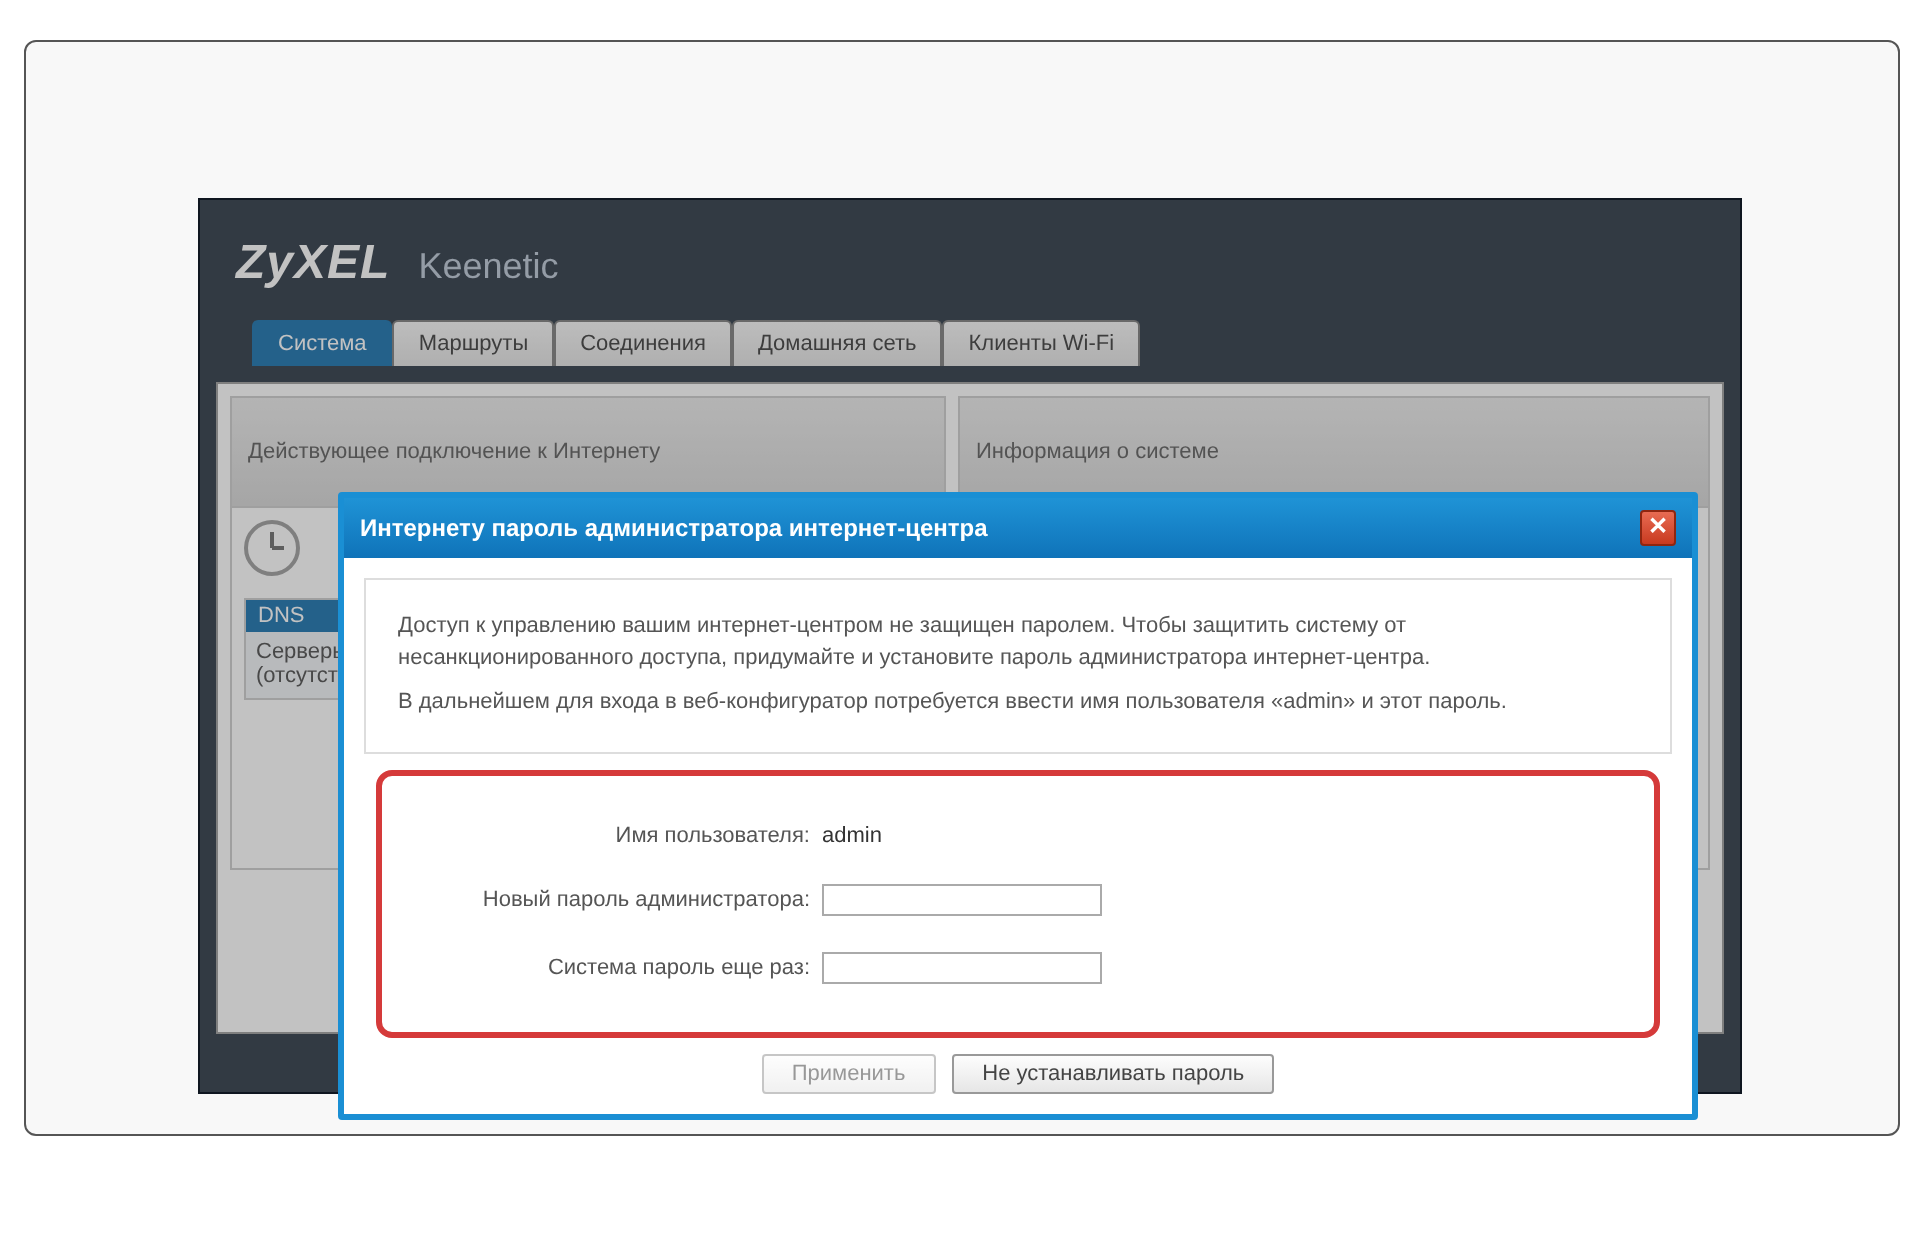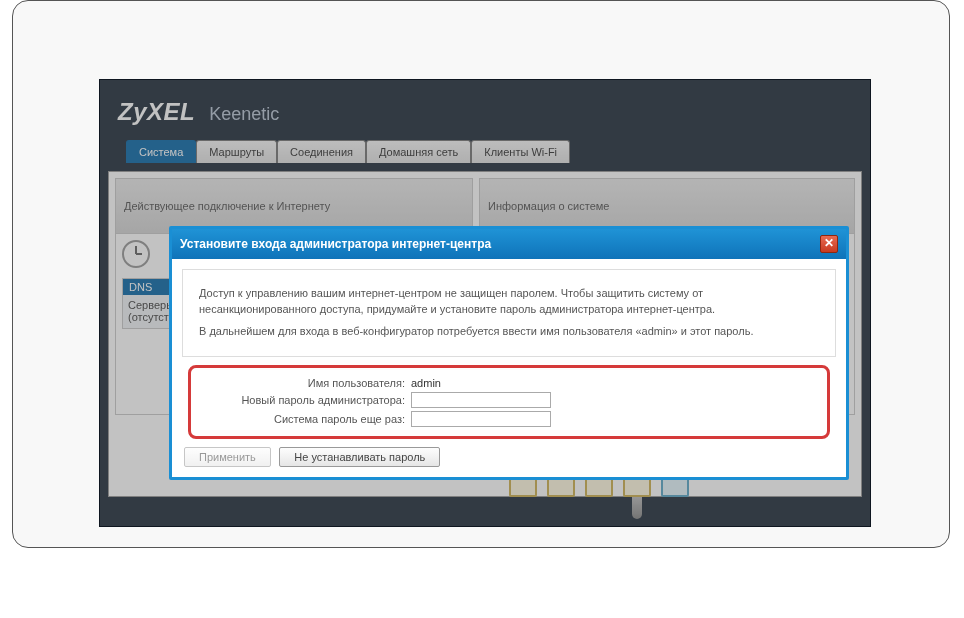--- a/index.html
+++ b/index.html
@@ -1,17 +1,17 @@
 <!DOCTYPE html>
 <html><head>
 <meta charset="utf-8">
 <style>
 *{box-sizing:border-box;margin:0;padding:0;font-family:Arial,Helvetica,sans-serif}
 html,body{width:964px;height:618px;background:#fff;overflow:hidden}
-.outer{position:absolute;left:12px;top:0;width:938px;height:548px;border:1px solid #555;border-radius:16px;background:#f8f8f8}
+.outer{position:absolute;left:12px;top:20px;width:938px;height:548px;border:1px solid #555;border-radius:6px;background:#f8f8f8}
 .app{position:absolute;left:86px;top:78px;width:772px;height:448px;background:#232f3d;border:1px solid #0f1620}
 .hdr{padding:18px 18px 8px 18px}
 .brand{display:flex;align-items:baseline;gap:14px}
 .logo{color:#fff;font-weight:bold;font-style:italic;font-size:24px;letter-spacing:.5px}
 .model{color:#b9c5d4;font-size:18px}
 .subtitle{color:#cfd6df;font-size:13px;margin-top:12px}
 .tabs{display:flex;margin:14px 8px 0 8px}
 .tab{padding:5px 12px;font-size:11px;background:linear-gradient(#f7f7f7,#e2e2e2);color:#333;border:1px solid #777;border-bottom:none;border-radius:3px 3px 0 0;margin-right:0;cursor:pointer}
 .tab.active{background:#0d6aa9;color:#fff;border-color:#0d6aa9}
 .content{margin:0 8px 8px 8px;background:#fff;border:1px solid #999;height:326px;padding:6px;position:relative}
@@ -32,25 +32,25 @@
 .port1{position:relative}
 .port1::after{content:"";position:absolute;left:50%;top:100%;width:10px;height:22px;background:linear-gradient(#bbb,#888);border-radius:0 0 6px 6px;transform:translateX(-50%)}
 .overlay{position:absolute;left:0;top:0;right:0;bottom:0;background:rgba(80,80,80,.35)}
 .dialog{position:absolute;left:156px;top:225px;width:680px;background:#fff;border:3px solid #1a8fd4;border-radius:2px}
 .dialog-title{background:linear-gradient(#1f93d6,#0f73b9);color:#fff;font-size:12px;font-weight:bold;padding:6px 8px;display:flex;justify-content:space-between;align-items:center}
 .close-btn{width:18px;height:18px;background:linear-gradient(#e86b52,#c83a20);border:1px solid #8f2610;color:#fff;font-size:12px;line-height:14px;text-align:center;cursor:pointer;border-radius:2px;font-weight:bold}
 .dialog-body{padding:10px}
 .msg-box{border:1px solid #ddd;padding:16px;font-size:11px;color:#555;line-height:1.45}
 .msg-box p+p{margin-top:6px}
 .form-area{margin:8px 6px 8px 6px;border:3px solid #d53a3a;border-radius:8px;padding:6px 10px;background:#fff}
-.form-row{display:flex;align-items:center;margin:3px 0;font-size:11px;color:#555}
+.form-row{display:flex;align-items:center;margin:18px 0;font-size:11px;color:#555}
 .form-row label{width:210px;text-align:right;padding-right:6px}
 .form-row input{width:140px;height:16px;border:1px solid #aaa;padding:0 4px;font-size:11px}
 .form-row .val{color:#333}
-.btn-row{text-align:left;margin-top:4px}
+.btn-row{text-align:center;margin-top:4px}
 .btn{display:inline-block;padding:3px 14px;font-size:11px;background:linear-gradient(#fdfdfd,#e6e6e6);border:1px solid #999;border-radius:2px;margin:0 2px;cursor:pointer;color:#444}
 .btn.disabled{opacity:.55;cursor:default}
 .dim{position:absolute;left:0;top:0;right:0;bottom:0}
 </style>
 </head>
 <body>
 
 <div class="outer">
 <div class="app">
 
@@ -98,21 +98,21 @@
         <div class="port"><span>0</span><div class="port-box cyan"></div></div>
       </div>
     </div>
   </div>
 
   <div class="overlay dim"></div>
 </div>
 
 <div class="dialog">
   <div class="dialog-title">
-    <span>Установите входа администратора интернет-центра</span>
+    <span>Интернету пароль администратора интернет-центра</span>
     <span class="close-btn">✕</span>
   </div>
   <div class="dialog-body">
     <div class="msg-box">
       <p>Доступ к управлению вашим интернет-центром не защищен паролем. Чтобы защитить систему от несанкционированного доступа, придумайте и установите пароль администратора интернет-центра.</p>
       <p>В дальнейшем для входа в веб-конфигуратор потребуется ввести имя пользователя «admin» и этот пароль.</p>
     </div>
 
     <div class="form-area">
       <div class="form-row">

